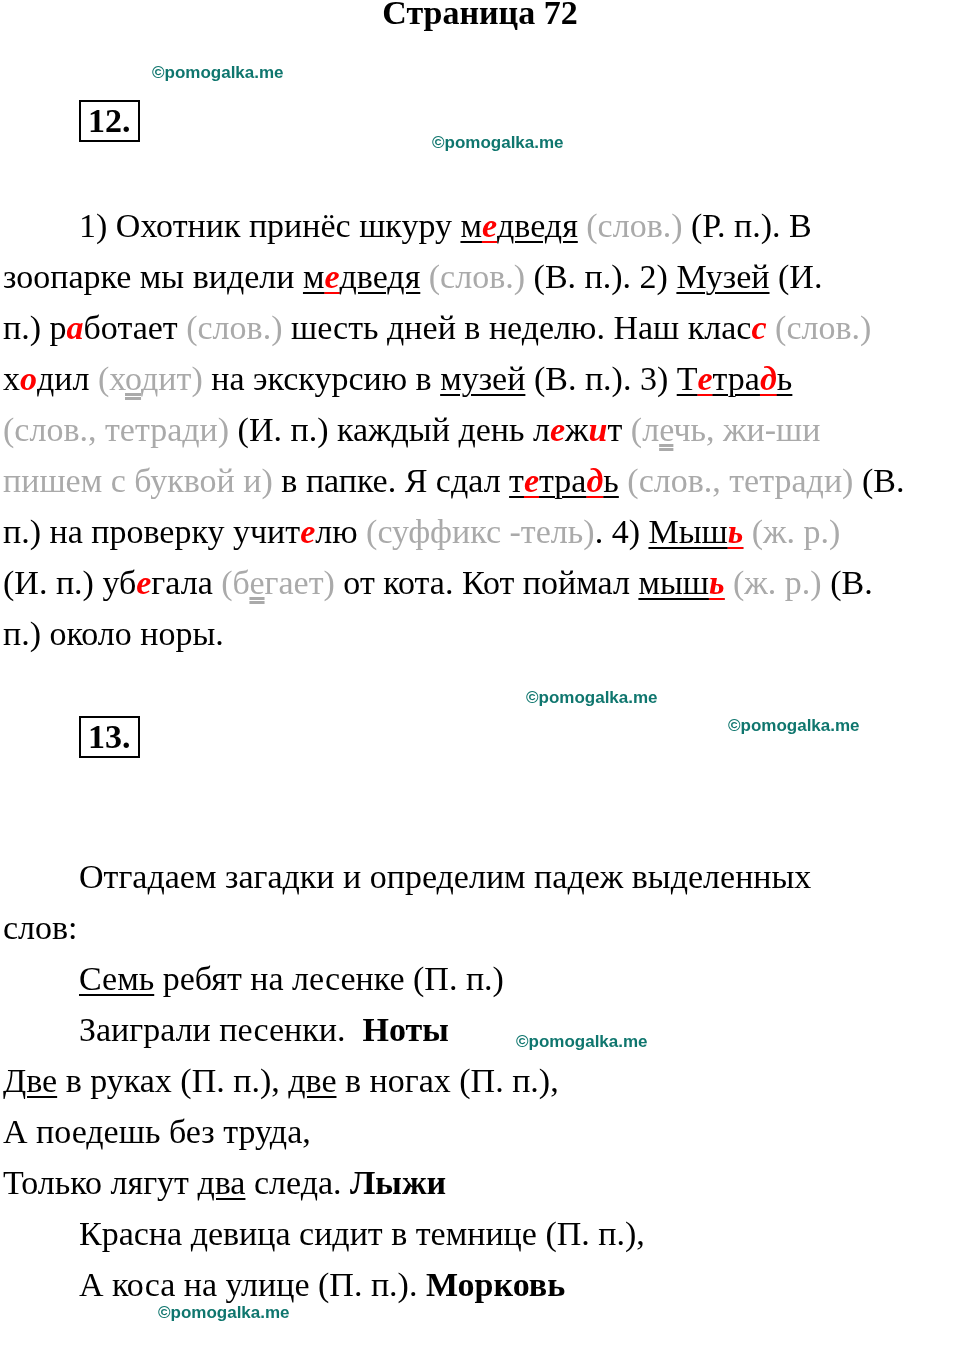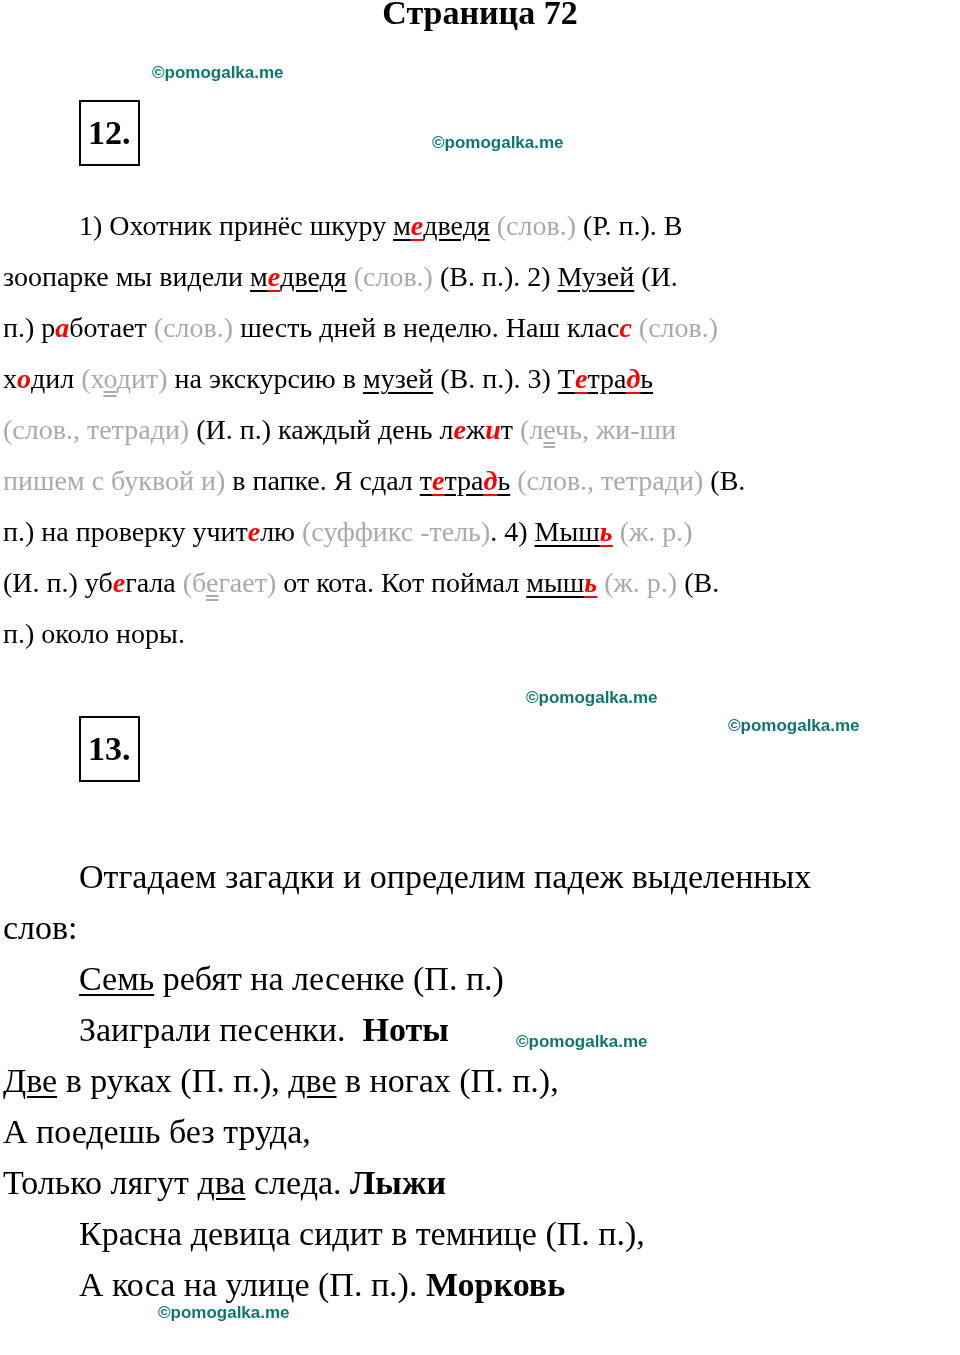--- a/index.html
+++ b/index.html
@@ -2,22 +2,22 @@
 <html><head>
 <meta charset="utf-8">
 <style>
   html, body { margin: 0; padding: 0; background: #ffffff; }
   body { width: 960px; height: 1355px; position: relative; overflow: hidden;
          font-family: "Liberation Serif", "DejaVu Serif", serif; color: #000; }
   .abs { position: absolute; white-space: nowrap; }
   .title { left: 0; width: 960px; top: -6px; text-align: center; font-weight: bold; font-size: 34px; }
   .wm { font-family: Liberation Sans, sans-serif; font-weight: bold; font-size: 17px; color: #0f766e; text-align: right; }
   .numbox { border: 2px solid #000; font-weight: bold; font-size: 34px; line-height: 38px;
-            padding: 12px 7px; height: 38px; box-sizing: content-box; }
-  .para { left: 3px; width: 957px; font-size: 28px; line-height: 51px; white-space: normal; }
+            padding: 0 7px; height: 38px; box-sizing: content-box; }
+  .para { left: 3px; width: 957px; font-size: 34px; line-height: 51px; white-space: normal; }
   .line { display: block; white-space: nowrap; height: 51px; }
   .ind { padding-left: 76px; }
   .g { color: #aaaaaa; }
   .r { color: #ff0000; font-weight: bold; font-style: italic; }
   .u { text-decoration: underline; text-underline-offset: 4px; text-decoration-thickness: 2px; }
   .ru { text-decoration: underline; text-decoration-color: #ff0000; text-underline-offset: 4px; text-decoration-thickness: 2px; }
   .du { text-decoration: underline double; text-underline-offset: 3px; }
   .b { font-weight: bold; margin-top: 16px; }
   .p13 { left: 3px; width: 957px; font-size: 34px; line-height: 51px; }
 </style>

